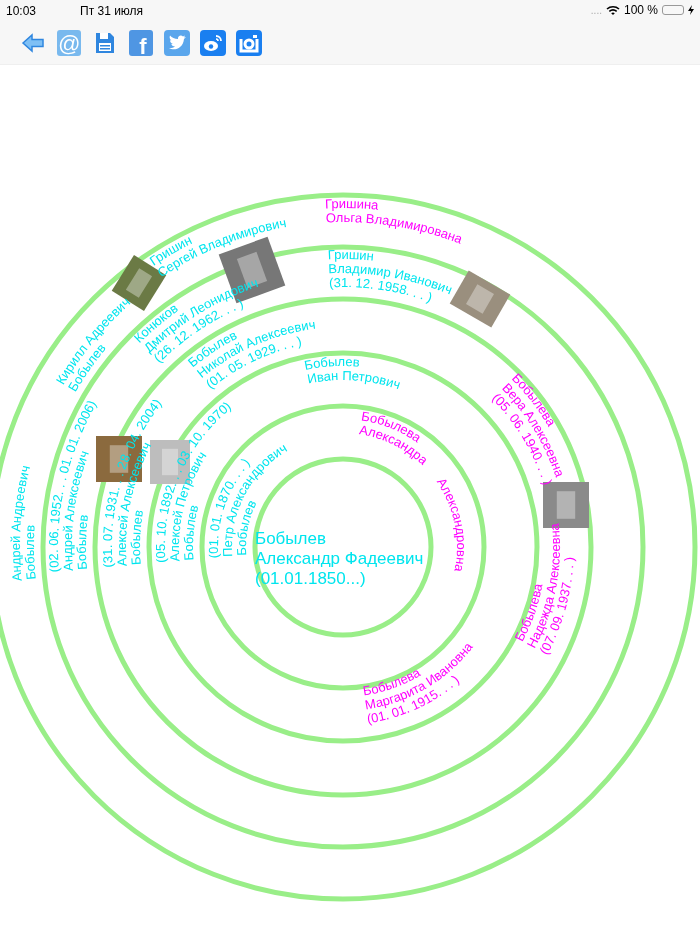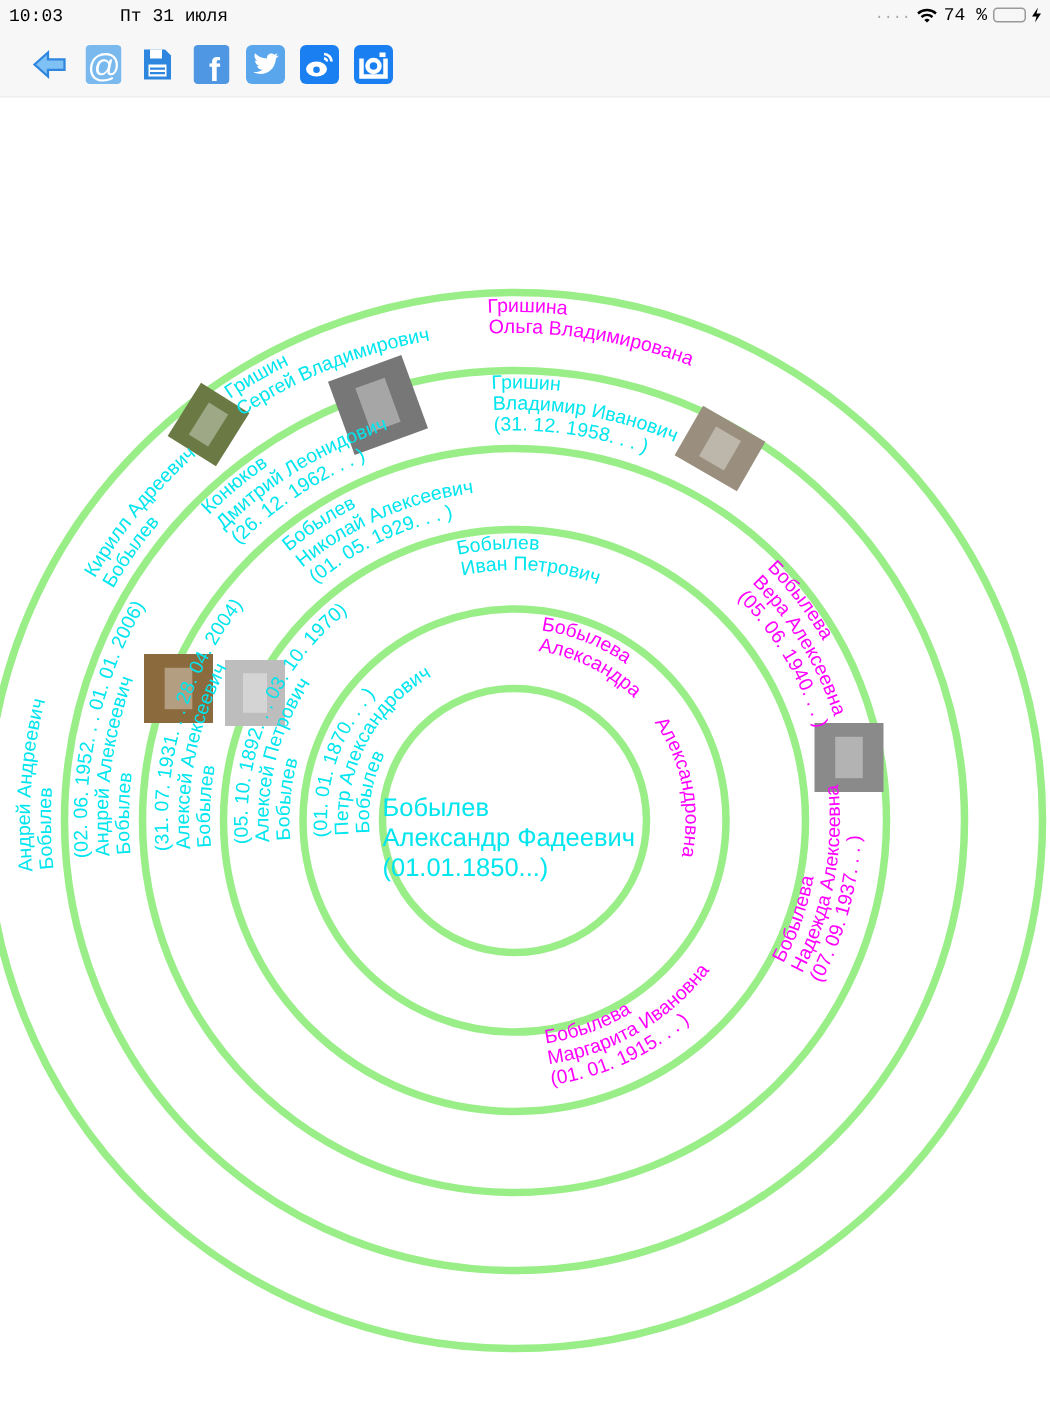--- a/index.html
+++ b/index.html
@@ -1,17 +1,17 @@
 <!DOCTYPE html>
 <html><head>
 <meta charset="utf-8">
 <style>
   html, body { margin: 0; padding: 0; }
   body { width: 700px; height: 934px; background: #ffffff; position: relative; overflow: hidden; font-family: "Liberation Sans", sans-serif; }
-  .statusbar { position: absolute; left: 0; top: 0; width: 700px; height: 22px; background: #f7f7f7; font-size: 12px; color: #000; font-family: Liberation Mono, monospace; }
+  .statusbar { position: absolute; left: 0; top: 0; width: 700px; height: 22px; background: #f7f7f7; font-size: 12px; color: #000; }
   .statusbar .time { position: absolute; left: 6px; top: 4px; }
   .statusbar .date { position: absolute; left: 46px; top: 4px; margin-left: 34px; }
   .statusbar .right { position: absolute; right: 6px; top: 3px; display: flex; align-items: center; gap: 4px; }
   .battery { width: 22px; height: 10px; border: 1px solid #999; border-radius: 3px; padding: 1px; box-sizing: border-box; position: relative; }
   .battery .fill { width: 100%; height: 100%; background: #4cd964; border-radius: 1px; }
   .toolbar { position: absolute; left: 0; top: 22px; width: 700px; height: 42px; background: #f7f7f7; border-bottom: 1px solid #efefef; }
   .tb-btn { position: absolute; top: 8px; width: 26px; height: 26px; display: flex; align-items: center; justify-content: center; cursor: pointer; }
   .canvas { position: absolute; left: 0; top: 64px; width: 700px; height: 870px; }
   svg text { font-family: "Liberation Sans", sans-serif; }
 </style>
@@ -21,21 +21,21 @@
 <div class="statusbar">
   <span class="time">10:03</span>
   <span class="date">Пт 31 июля</span>
   <span class="right">
     <span style="color:#aaa;font-size:10px;">....</span>
     <svg width="14" height="11" viewBox="0 0 14 11">
         <path d="M1 4 A9 9 0 0 1 13 4" stroke="#000" stroke-width="1.6" fill="none"></path>
         <path d="M3.3 6.3 A6 6 0 0 1 10.7 6.3" stroke="#000" stroke-width="1.6" fill="none"></path>
         <path d="M7 10 L5.2 8.3 A2.6 2.6 0 0 1 8.8 8.3 Z" fill="#000"></path>
       </svg>
-    <span>74 %</span>
+    <span>100 %</span>
     <span class="battery"><span class="fill"></span></span>
     <svg width="6" height="10" viewBox="0 0 6 10">
         <path d="M4 0 L0 6 L3 6 L2 10 L6 4 L3 4 Z" fill="#000"></path>
       </svg>
   </span>
 </div>
 
 <div class="toolbar">
   <div class="tb-btn" style="left:20px;">
     <svg width="24" height="20" viewBox="0 0 24 20">

